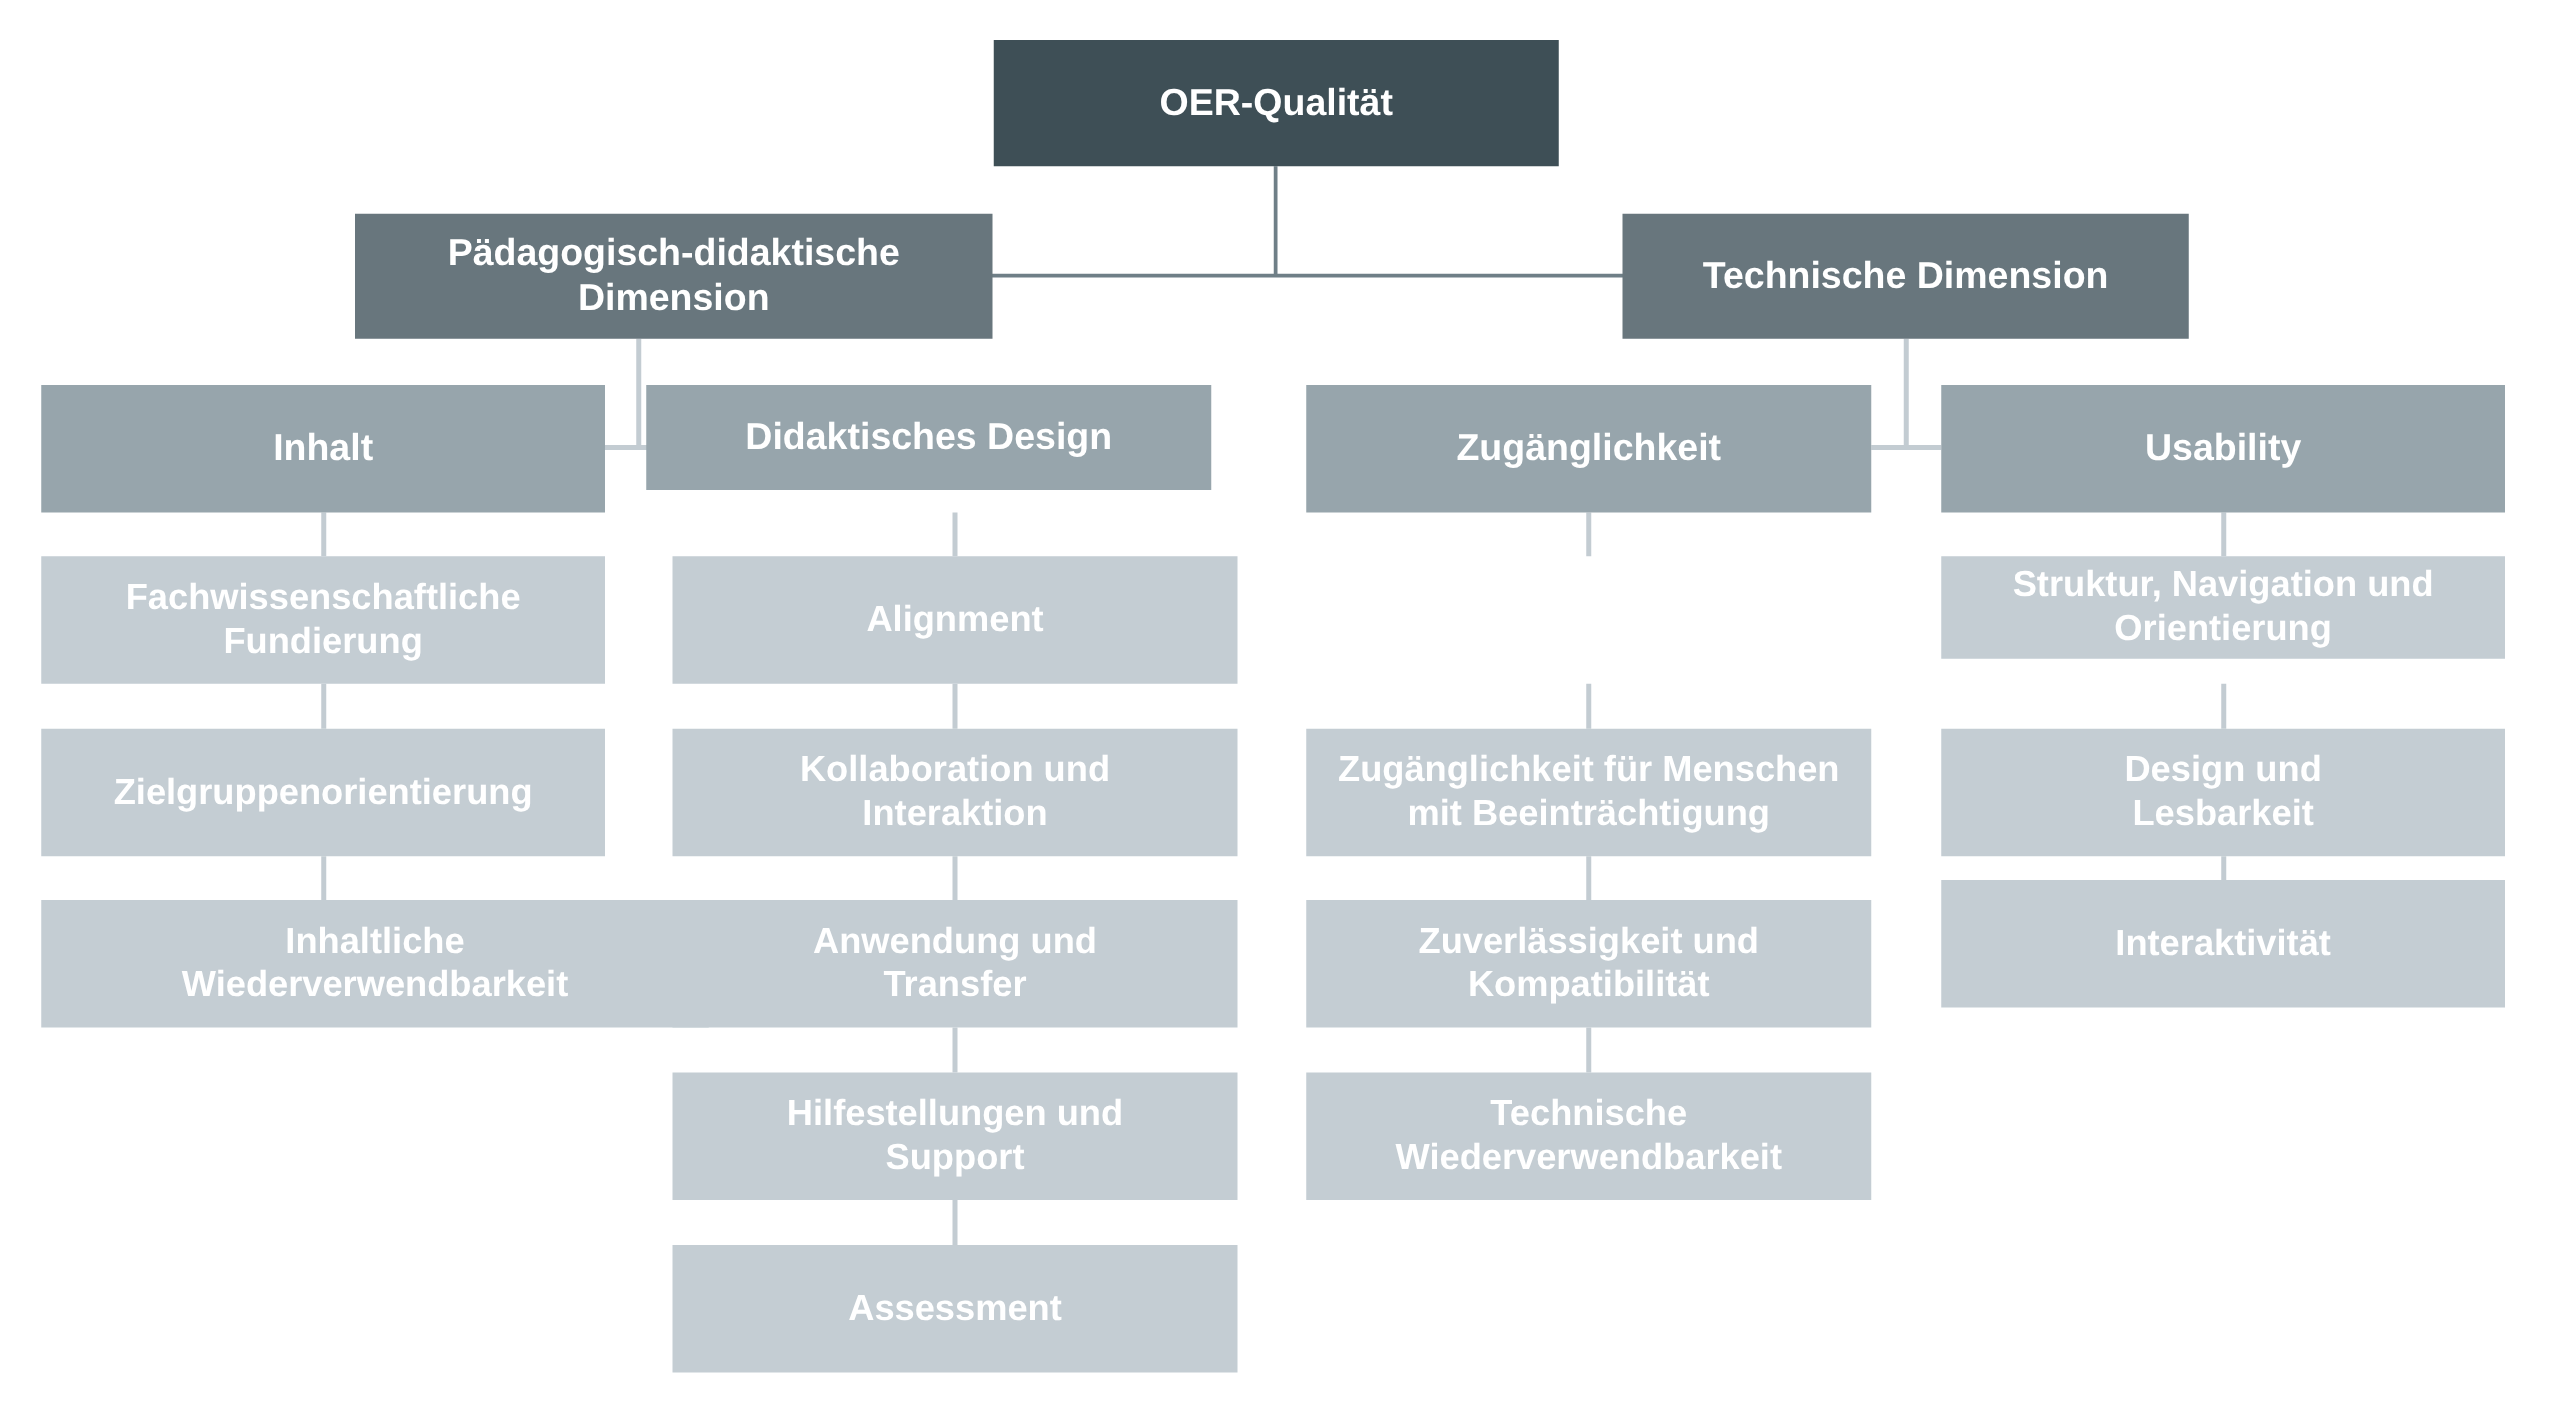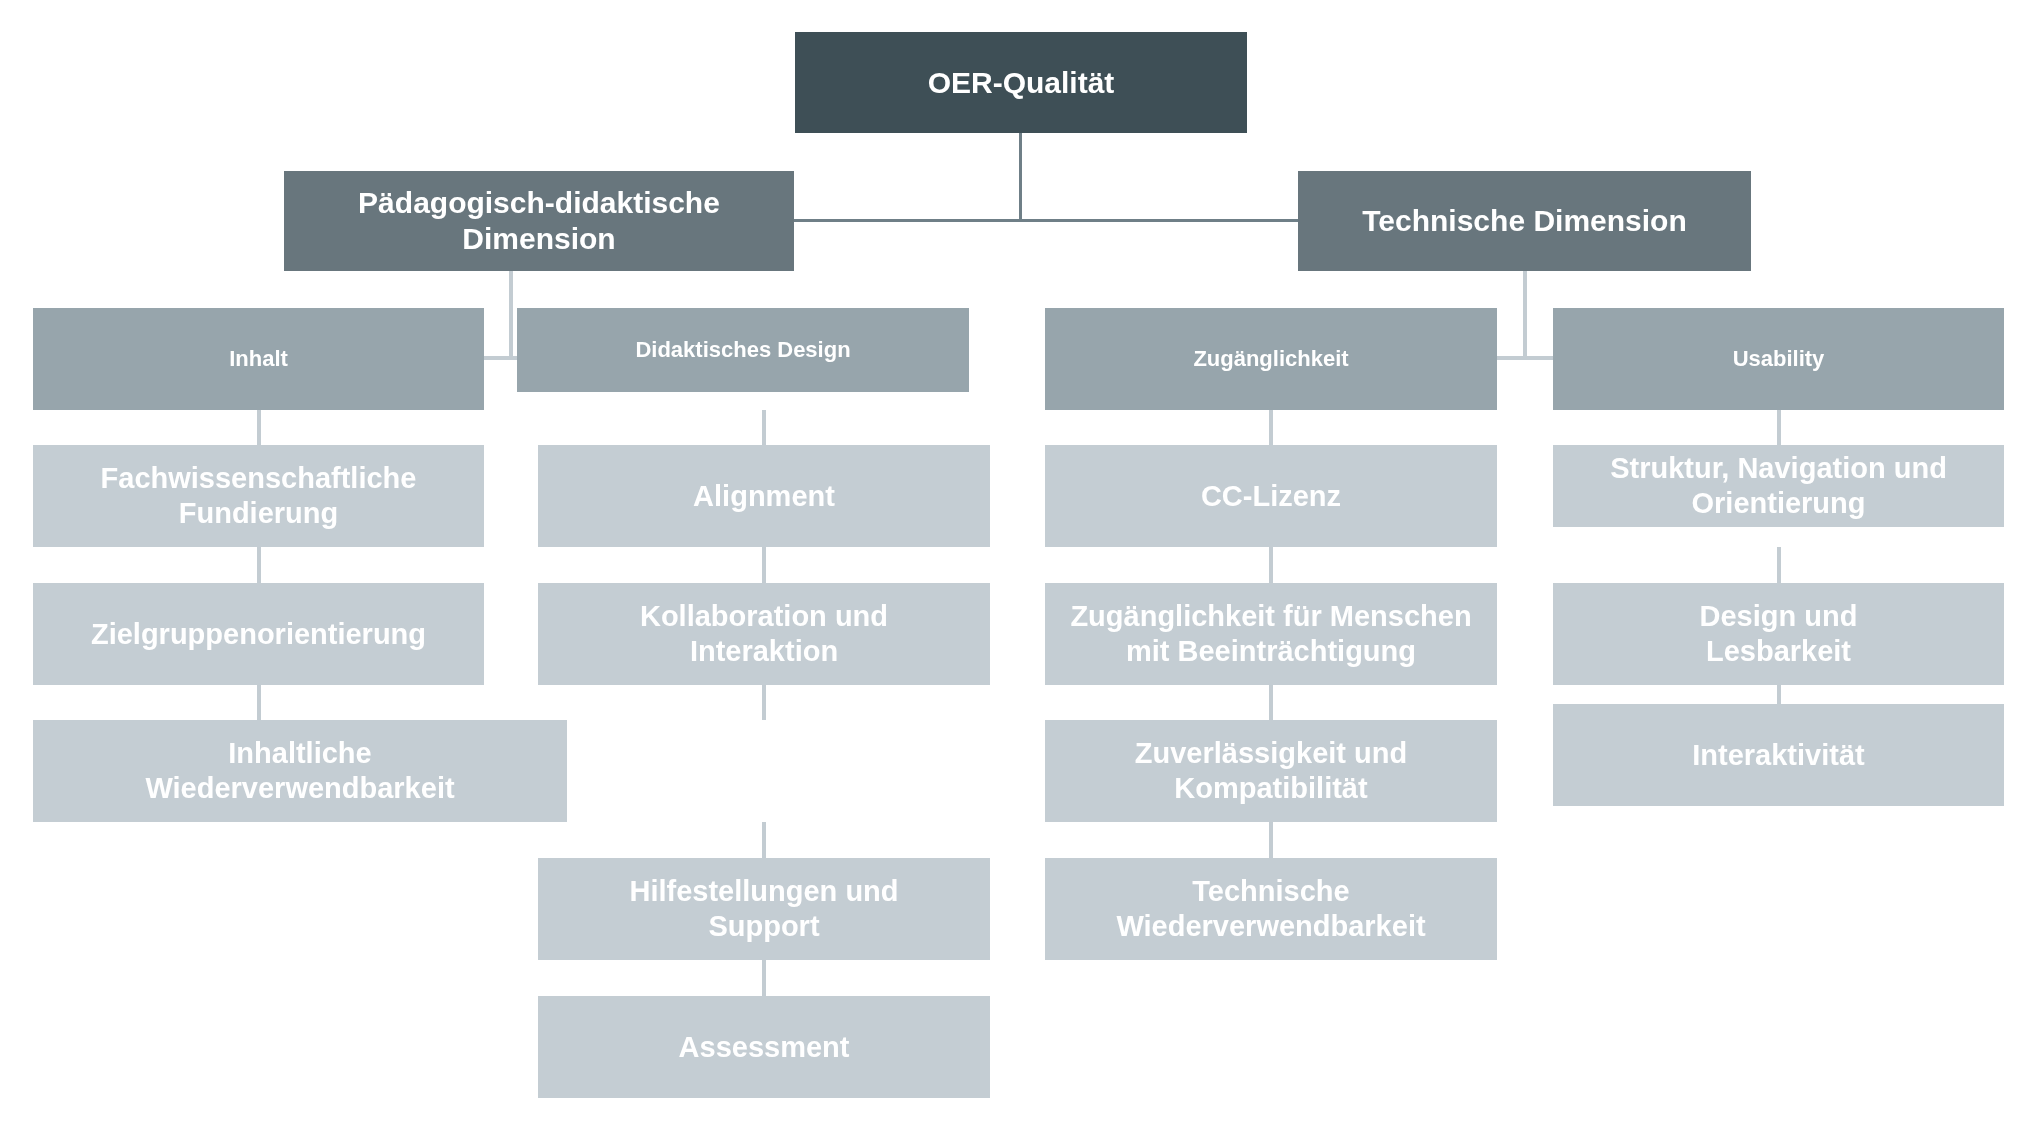--- a/index.html
+++ b/index.html
@@ -23,21 +23,21 @@
     justify-content: center;
     text-align: center;
     color: var(--box_text, #ffffff);
     font-weight: bold;
     white-space: pre-line;
     line-height: 1.2;
     padding: 4px 8px;
   }
   .root-box     { background: var(--root_box, #3e4f56);      font-size: 30px; }
   .dim-box      { background: var(--dimension_box, #68767d); font-size: 30px; }
-  .cat-box      { background: var(--category_box, #97a5ac);  font-size: 22px; text-align: right; }
+  .cat-box      { background: var(--category_box, #97a5ac);  font-size: 30px; text-align: right; }
   .item-box     { background: var(--item_box, #c4cdd3);      font-size: 29px; }
   .line {
     position: absolute;
   }
   .line.dark  { background: var(--connector_dark, #6f7f87); }
   .line.light { background: var(--connector_light, #c3ccd2); }
 </style>
 </head>
 <body>
 
@@ -83,25 +83,26 @@
 
   <div class="box item-box" style="left:33px; top:445px; width:451px; height:102px;">Fachwissenschaftliche
 Fundierung</div>
   <div class="box item-box" style="left:33px; top:583px; width:451px; height:102px;">Zielgruppenorientierung</div>
   <div class="box item-box" style="left:33px; top:720px; width:534px; height:102px;text-align:center;">Inhaltliche
 Wiederverwendbarkeit</div>
 
   <div class="box item-box" style="left:538px; top:445px; width:452px; height:102px;">Alignment</div>
   <div class="box item-box" style="left:538px; top:583px; width:452px; height:102px;">Kollaboration und
 Interaktion</div>
+  <div class="box item-box" style="left:538px; top:720px; width:452px; height:102px;">Anwendung und
+Transfer</div>
   <div class="box item-box" style="left:538px; top:858px; width:452px; height:102px;">Hilfestellungen und
 Support</div>
   <div class="box item-box" style="left:538px; top:996px; width:452px; height:102px;">Assessment</div>
 
-  <div class="box item-box" style="left:1045px; top:445px; width:452px; height:102px;">CC-Lizenz</div>
   <div class="box item-box" style="left:1045px; top:583px; width:452px; height:102px;">Zugänglichkeit für Menschen
 mit Beeinträchtigung</div>
   <div class="box item-box" style="left:1045px; top:720px; width:452px; height:102px;">Zuverlässigkeit und
 Kompatibilität</div>
   <div class="box item-box" style="left:1045px; top:858px; width:452px; height:102px;">Technische
 Wiederverwendbarkeit</div>
 
   <div class="box item-box" style="left:1553px; top:445px; width:451px; height:82px;">Struktur, Navigation und
 Orientierung</div>
   <div class="box item-box" style="left:1553px; top:583px; width:451px; height:102px;">Design und

